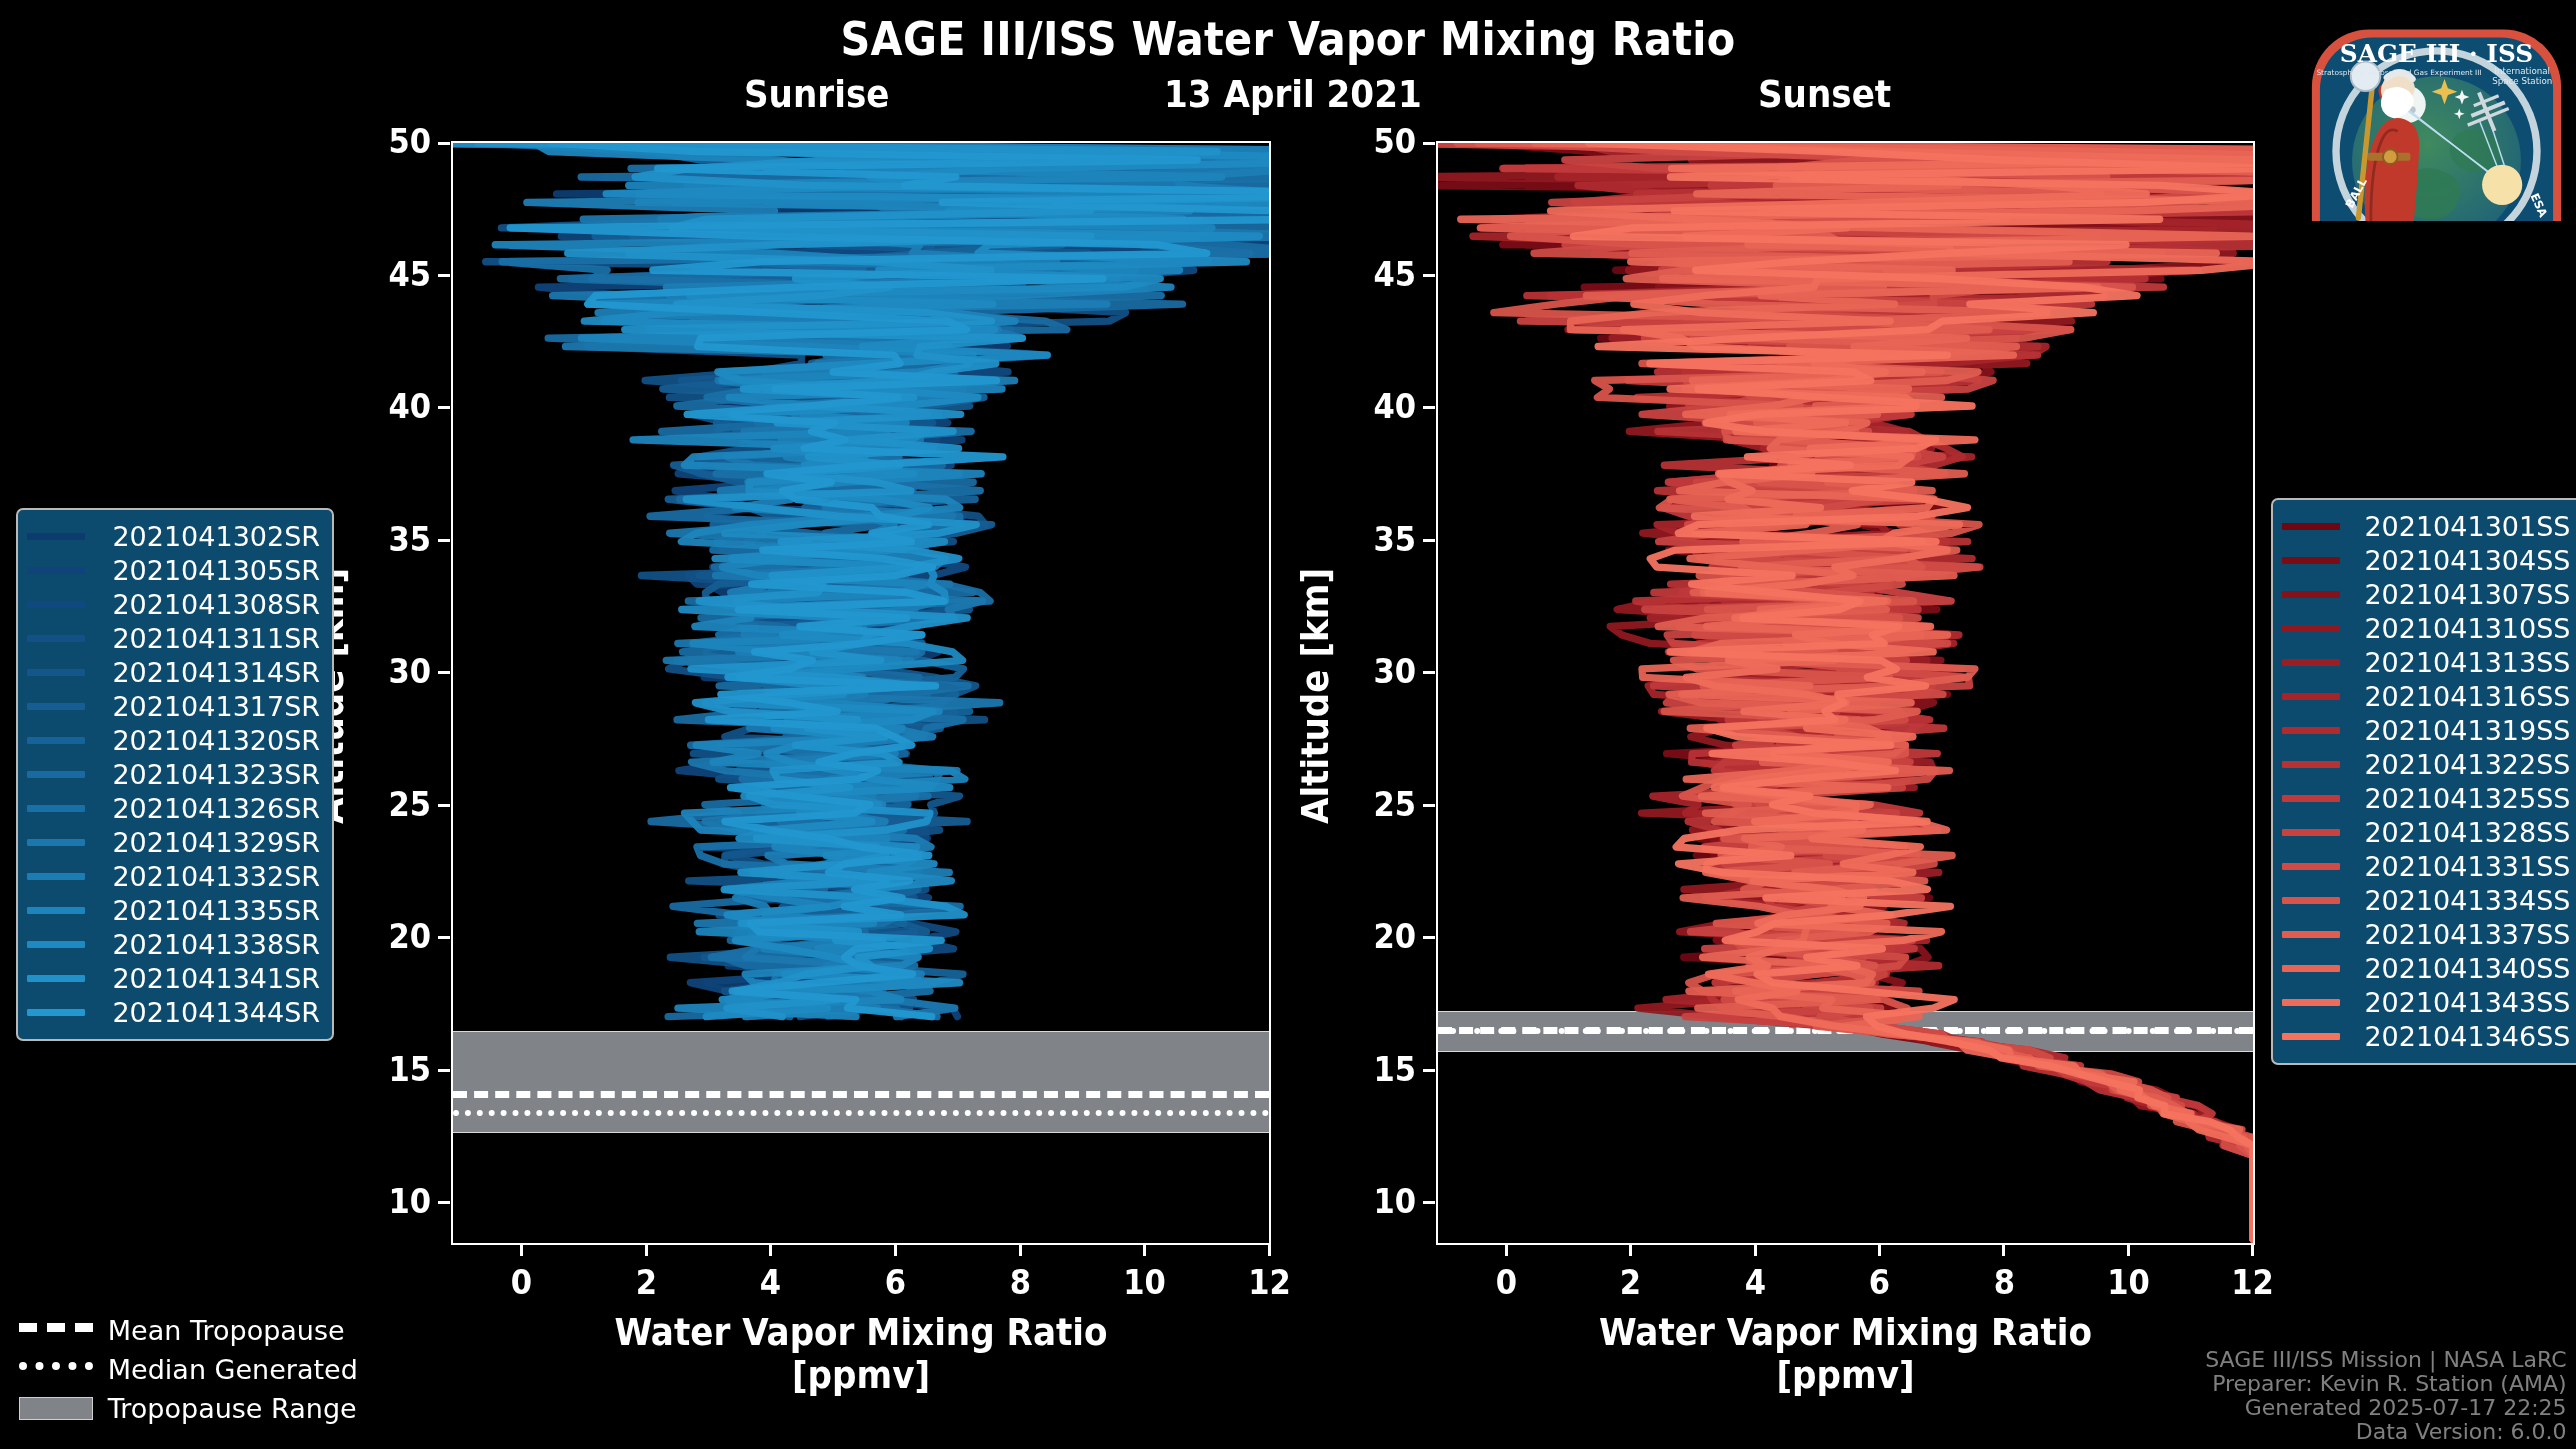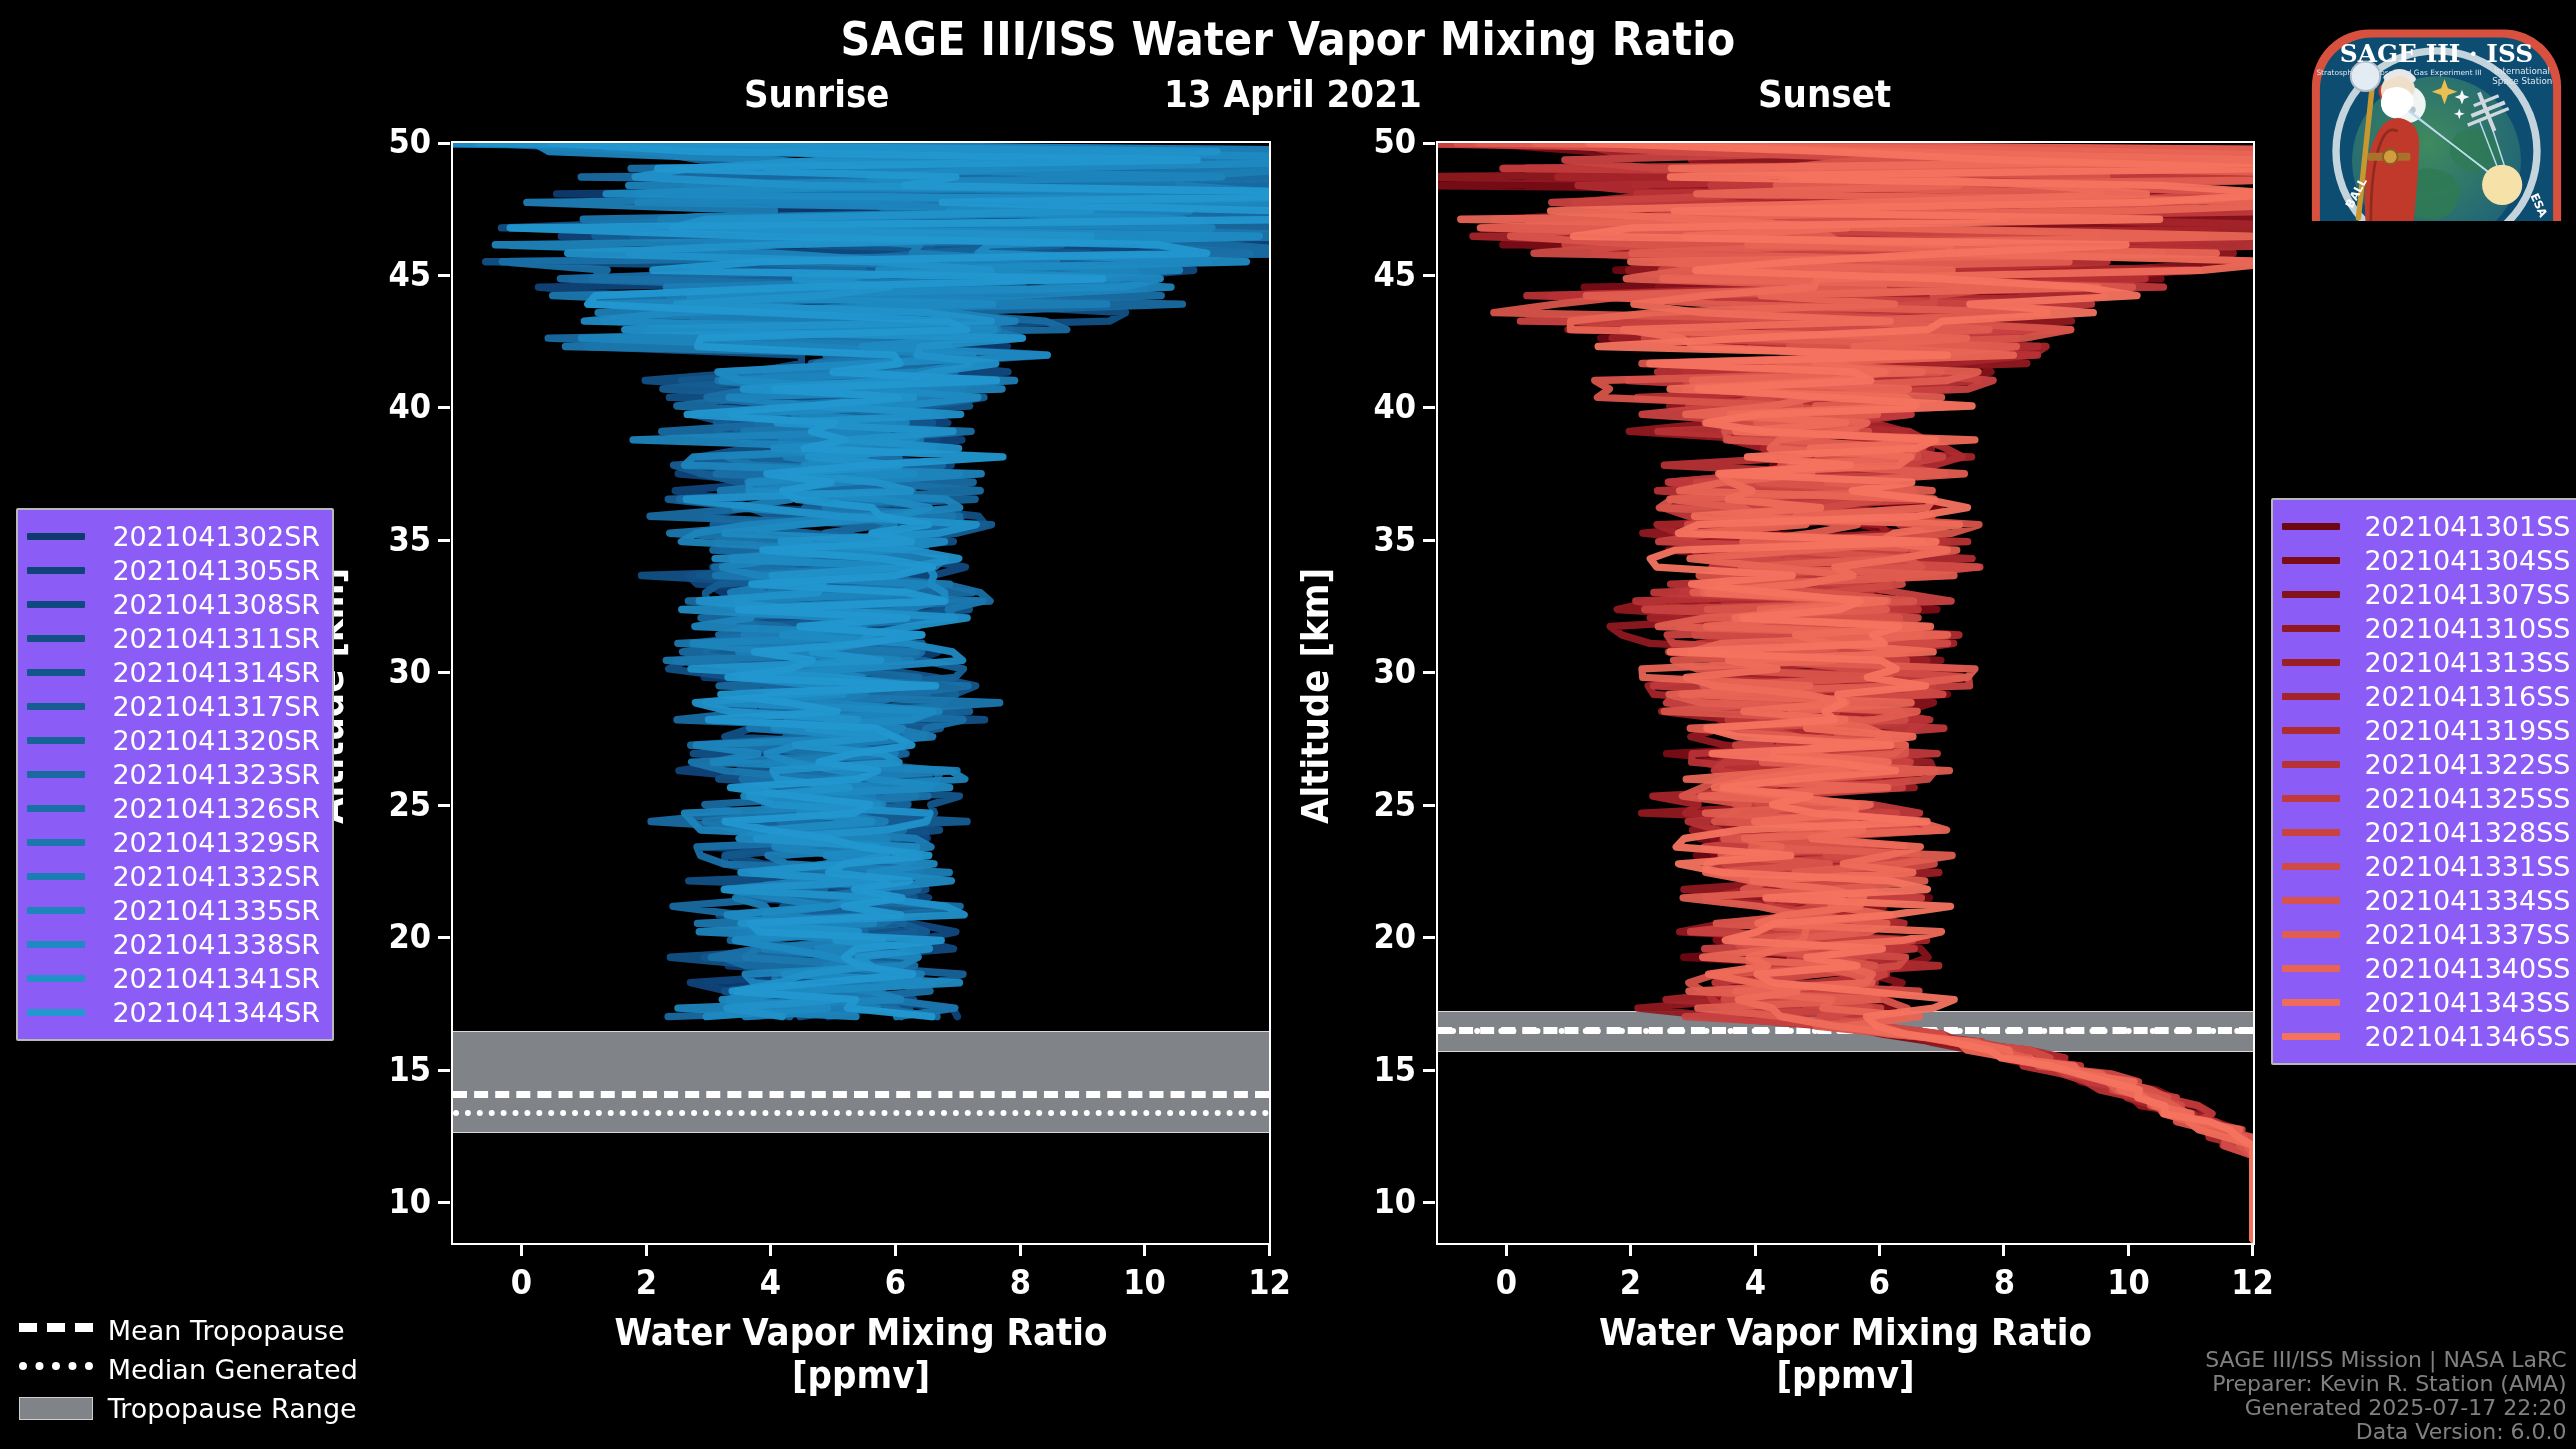--- a/index.html
+++ b/index.html
@@ -59,21 +59,21 @@
   .xtickmark { width:2.7px; height:12px; }
 
   .axis-title {
     position:absolute; font-family:"DejaVu Sans Condensed","Liberation Sans", sans-serif;
     font-weight:bold; font-size:38px; color:#ffffff; white-space:nowrap; text-align:center;
   }
   .y-axis-title { transform-origin:50% 50%; transform:rotate(-90deg); }
 
   
   .series-legend {
-    position:absolute; background:#8b5cf6; border:2px solid #b9b9b9; border-radius:2px;
+    position:absolute; background:#0c4a6e; border:2px solid #b9b9b9; border-radius:7px;
     padding:9.4px 12px 9.4px 9.4px;
   }
   .legend-row { display:flex; align-items:center; height:34px; }
   .legend-swatch { width:58px; height:6.7px; border-radius:1.3px; flex:0 0 auto; }
   .legend-text {
     font-family:"DejaVu Sans","Liberation Sans", sans-serif;
     font-size:27px; color:#ffffff; white-space:nowrap; text-align:right;
     flex:1 1 auto;
   }
   #legend-sunrise { left:16px; top:508px; }
@@ -383,21 +383,21 @@
       </div>
       <div class="tl-row">
         <div class="tl-key box"></div>
         <div class="tl-label">Tropopause Range</div>
       </div>
     </div>
 
   <div id="credits">
       <div>SAGE III/ISS Mission | NASA LaRC</div>
       <div>Preparer: Kevin R. Station (AMA)</div>
-      <div>Generated 2025-07-17 22:20</div>
+      <div>Generated 2025-07-17 22:25</div>
       <div>Data Version: 6.0.0</div>
     </div>
 
   <div id="mission-patch">
     <svg viewBox="0 0 404 300" width="271" height="201">
       <defs>
         <clipPath id="patchclip">
             <rect x="0" y="0" width="404" height="300"></rect>
           </clipPath>
         <radialGradient id="earthg" cx="45%" cy="40%" r="70%">

